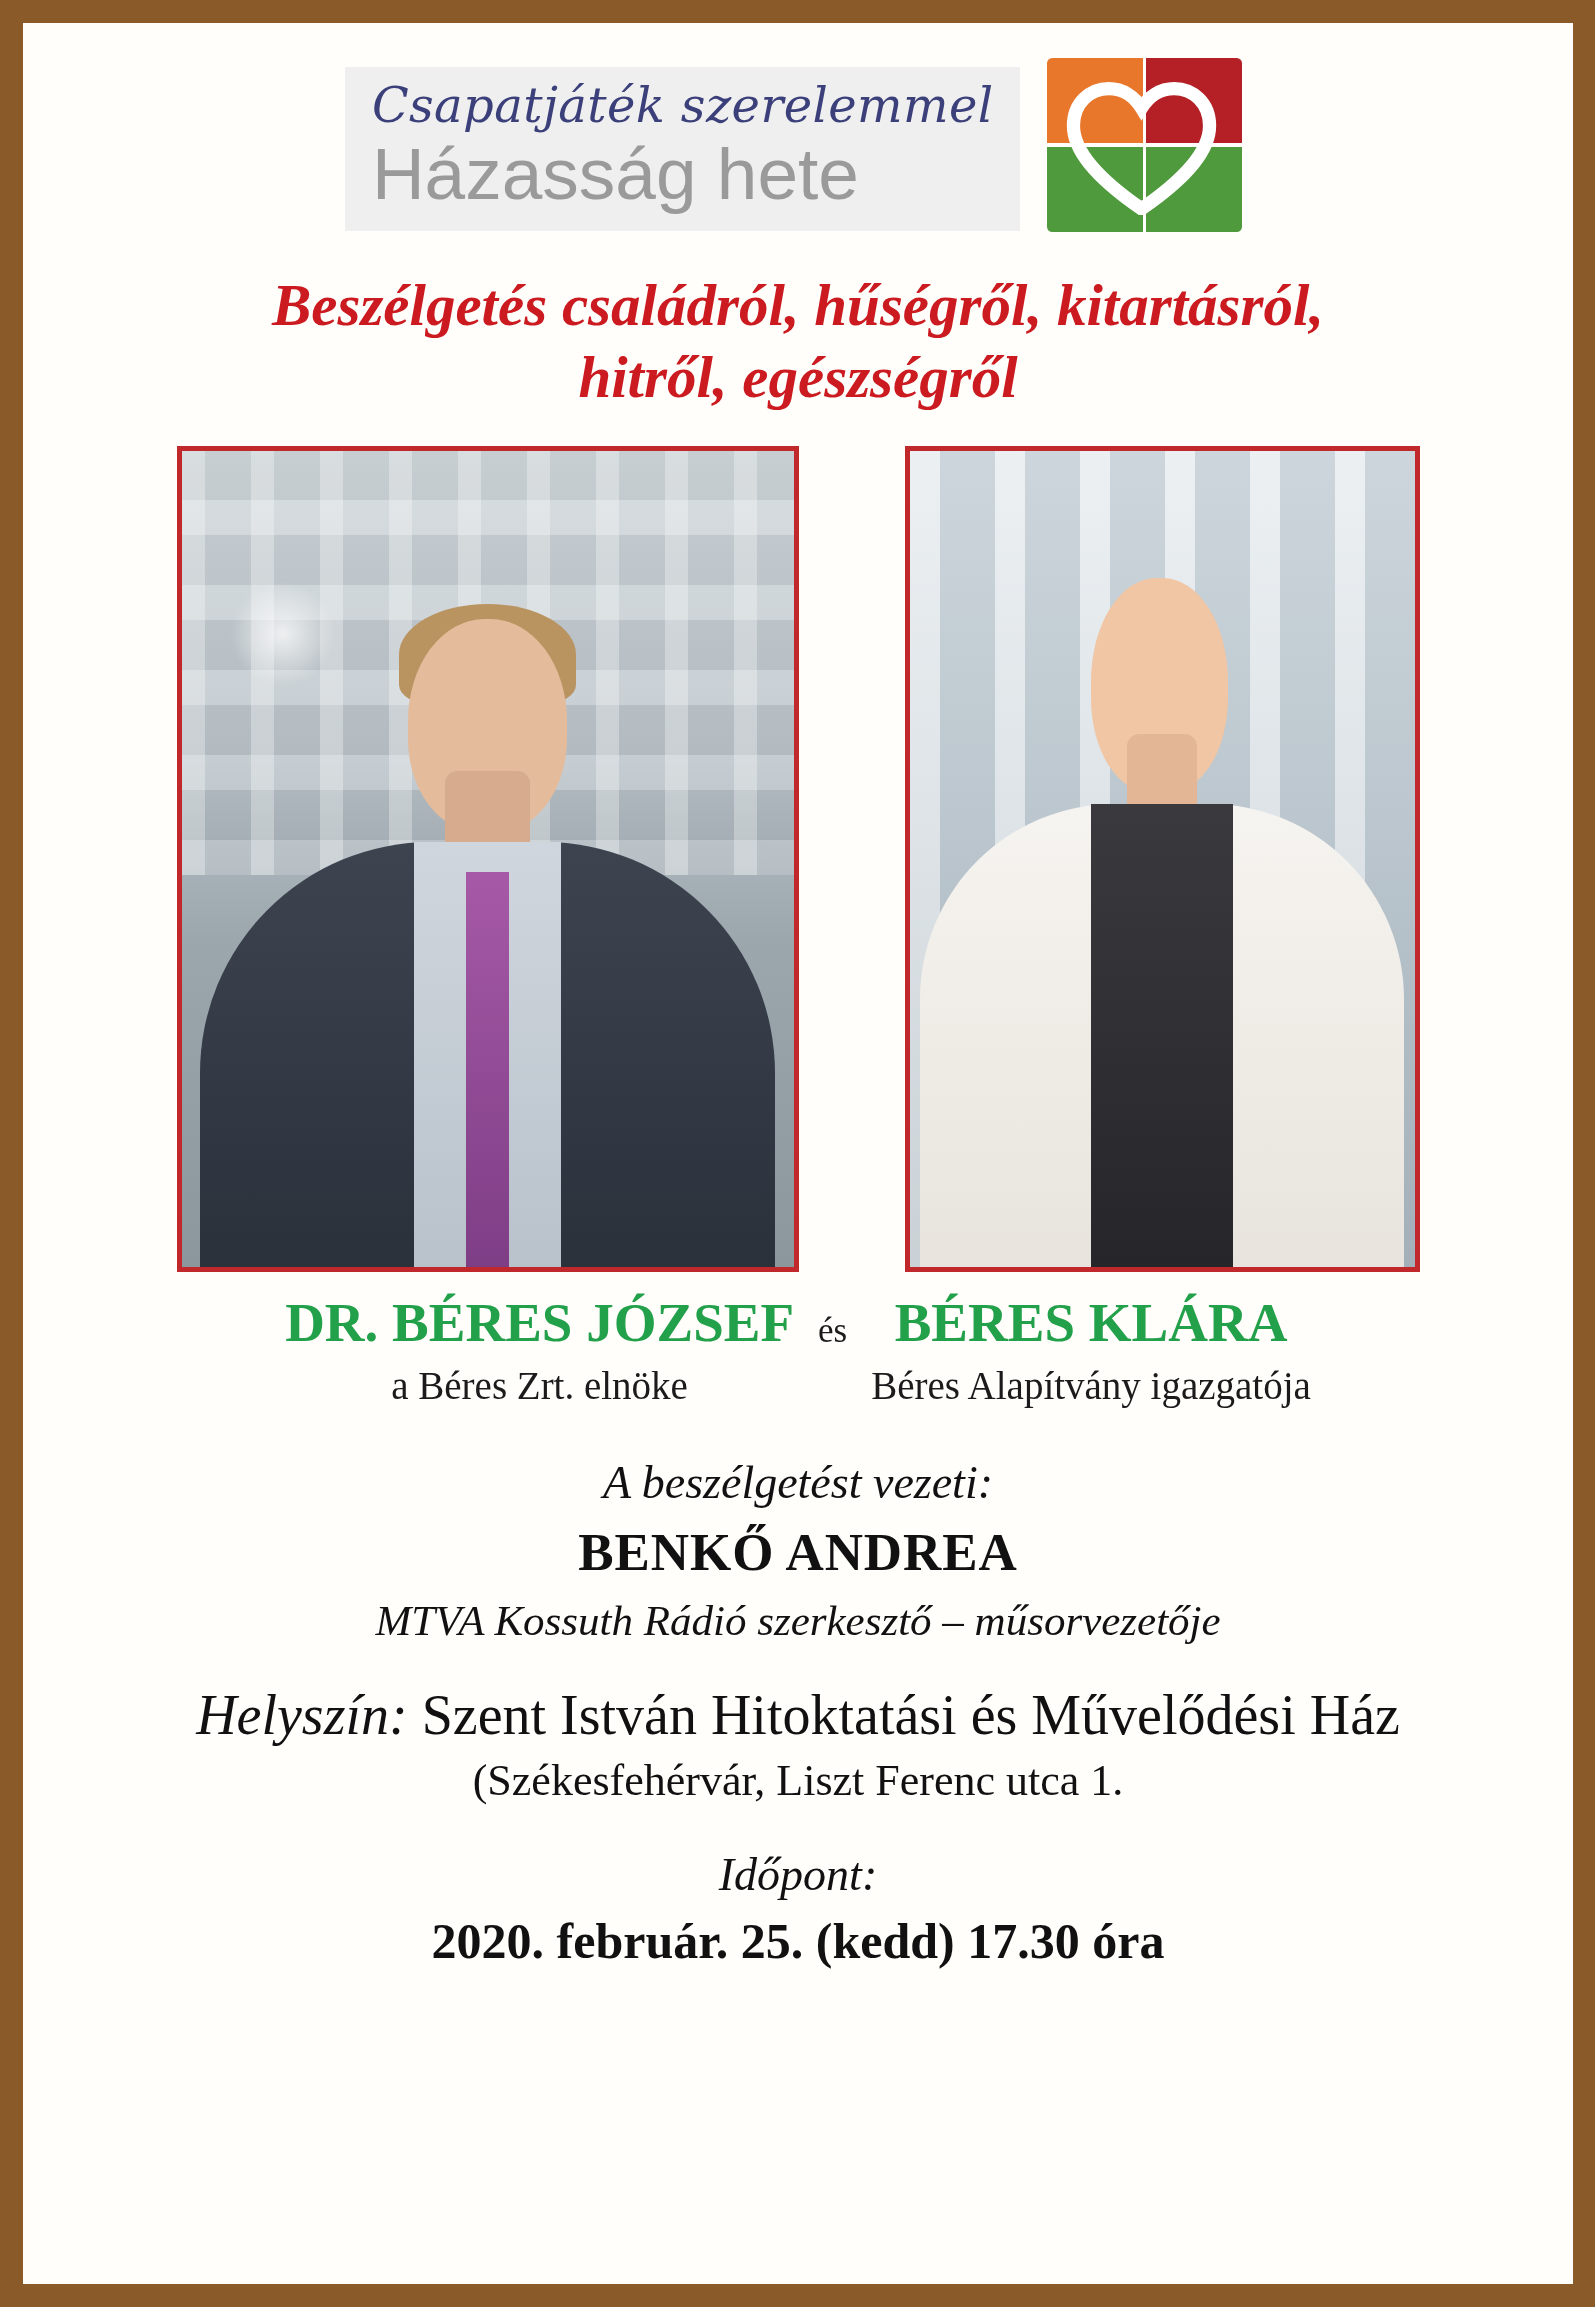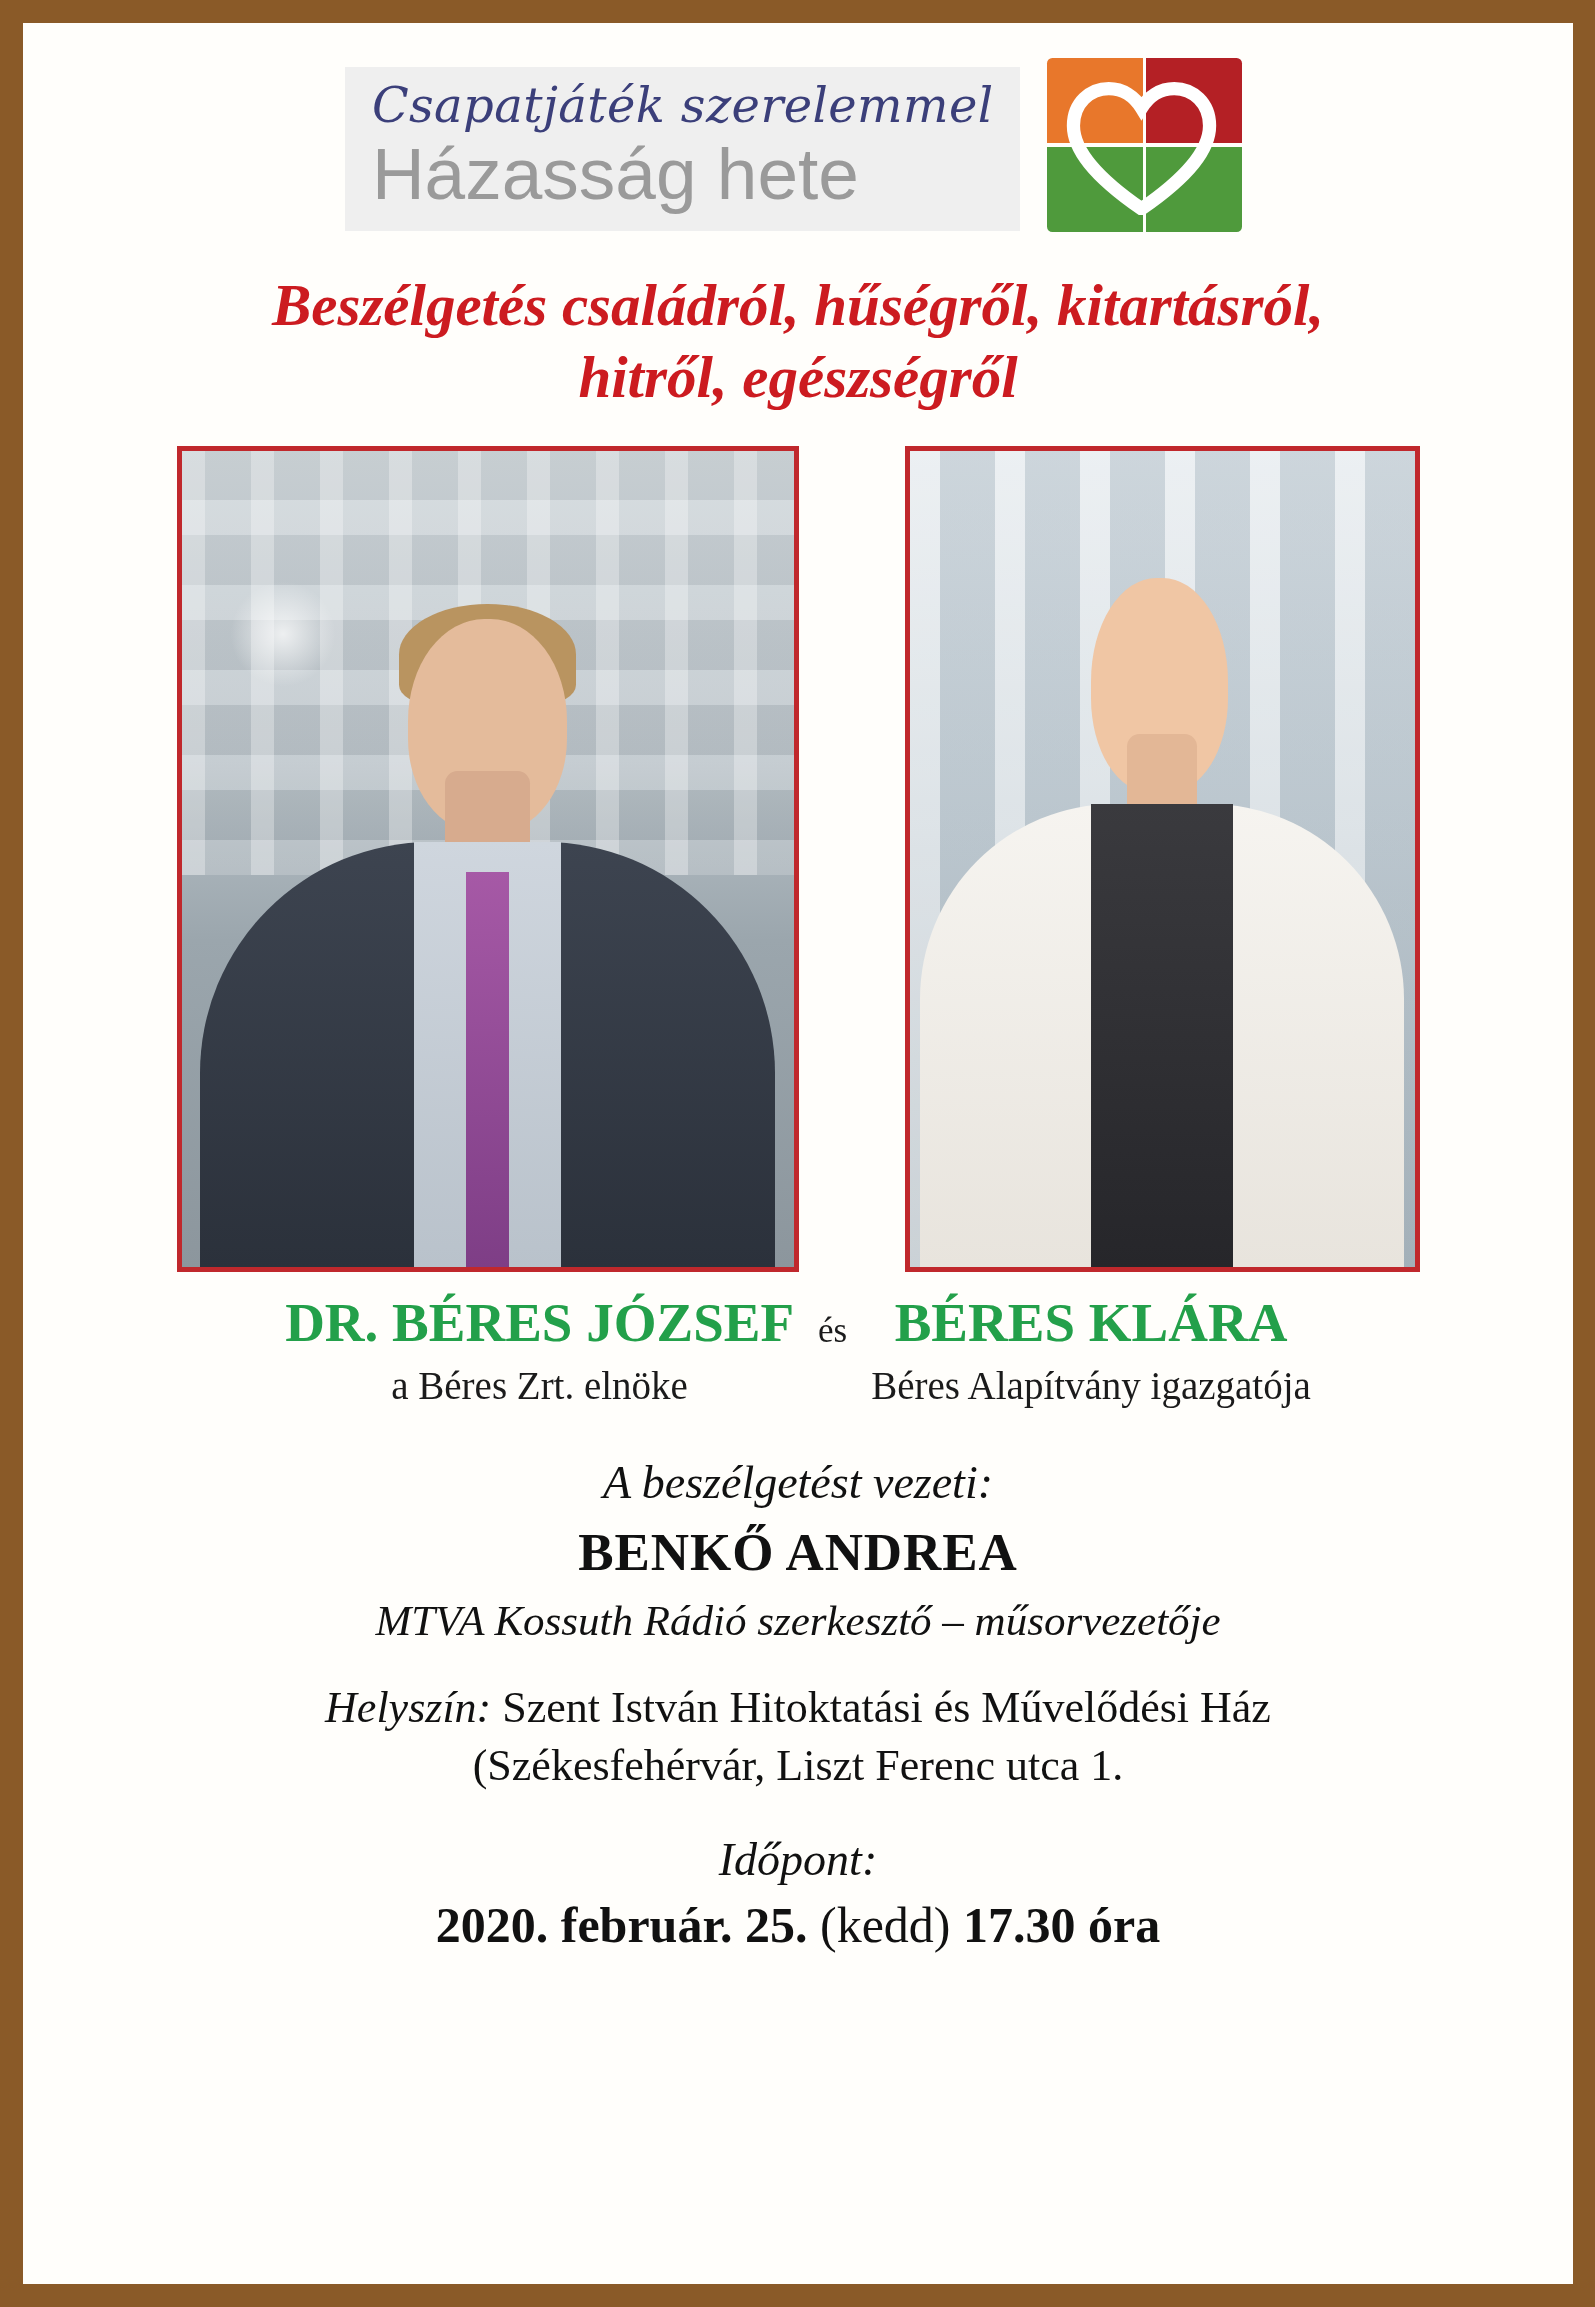--- a/index.html
+++ b/index.html
@@ -280,21 +280,21 @@
     margin-top: 10.6px;
   }
   .d-host-role {
     font-family: "Liberation Serif", serif;
     font-style: italic;
     font-size: 43px;
     margin-top: 14px;
   }
   .d-venue {
     font-family: "Liberation Serif", serif;
-    font-size: 44px;
+    font-size: 56px;
     margin-top: 34px;
     line-height: 1.3;
   }
   .d-venue .lbl { font-style: italic; }
   .d-venue-2 {
     font-family: "Liberation Serif", serif;
     font-size: 44px;
     line-height: 1.3;
   }
   .d-when-label {
@@ -302,21 +302,21 @@
     font-style: italic;
     font-size: 46px;
     margin-top: 39px;
   }
   .d-when {
     font-family: "Liberation Serif", serif;
     font-weight: bold;
     font-size: 50px;
     margin-top: 10.6px;
   }
-  .d-when .reg { font-weight: normal; margin-top: 40px; }
+  .d-when .reg { font-weight: bold; margin-top: 40px; }
 </style>
 </head>
 <body>
 
 <div class="poster">
   <div class="poster-inner">
 
     <div class="logo-block">
       <div class="logo-text">
         <div class="logo-line1">Csapatjáték szerelemmel</div>

